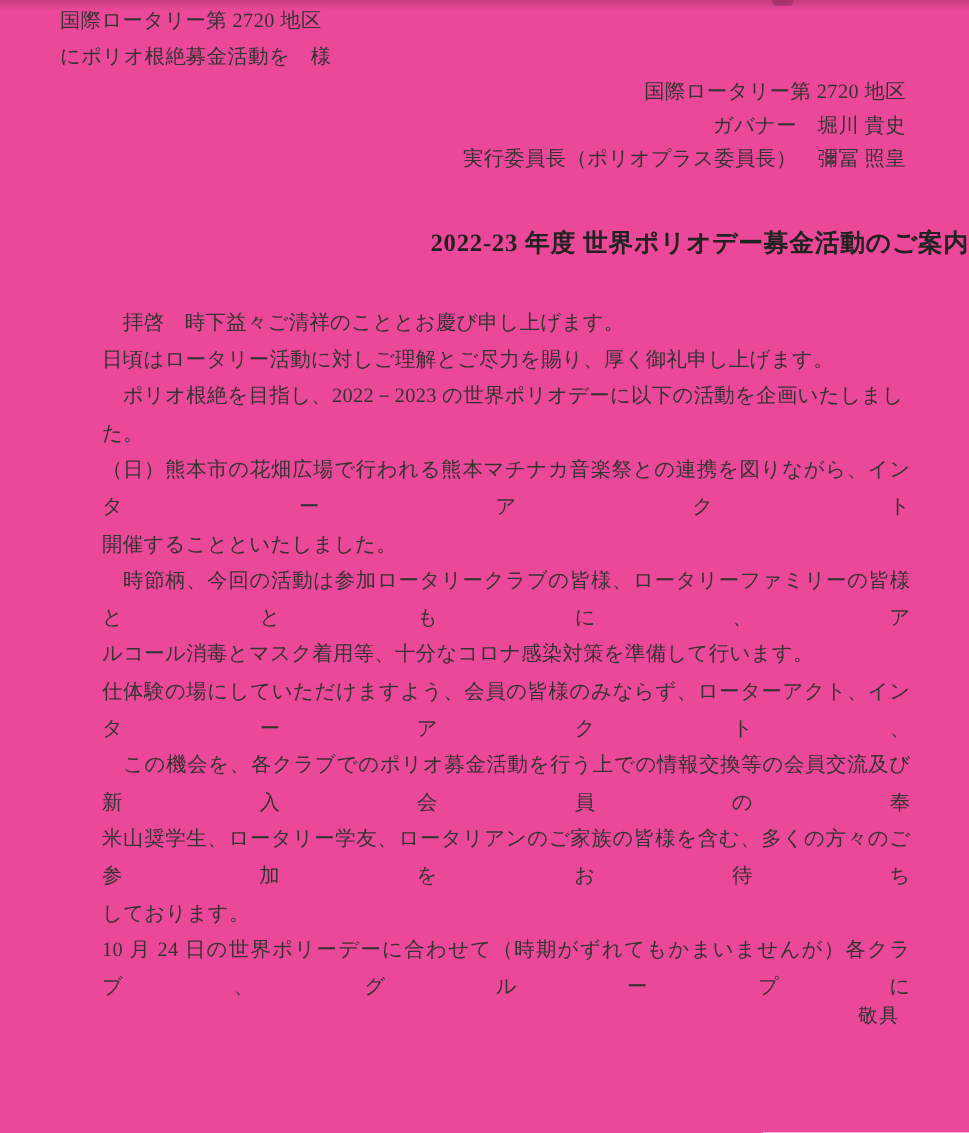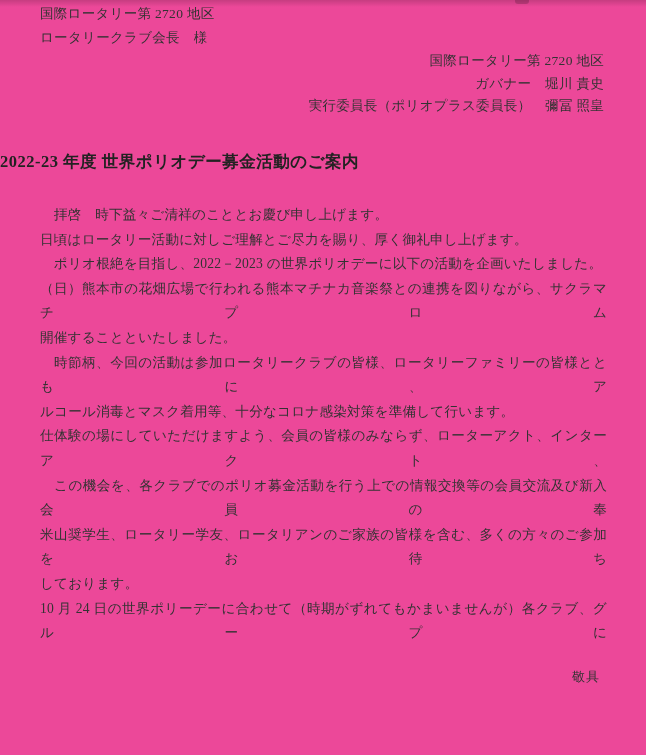--- a/index.html
+++ b/index.html
@@ -50,37 +50,38 @@
     font-size: 13.5px;
     line-height: 22.5px;
     letter-spacing: 0.3px;
   }
   .doc-title {
     position: absolute;
     left: 0;
     right: 0;
     top: 151px;
     margin: 0;
-    text-align: left;
+    text-align: right;
     font-size: 16.5px;
     font-weight: bold;
     letter-spacing: 0.5px;
     color: #222222;
   }
   .body-text {
     position: absolute;
     left: 40px;
     top: 203px;
     width: 567px;
     font-size: 13.6px;
     line-height: 24.6px;
     letter-spacing: 0.2px;
   }
   .body-text .line {
     white-space: pre-wrap;
+    margin-left: 28px;
   }
   .body-text .line.fill {
     text-align: justify;
     text-align-last: justify;
   }
   .closing-word {
     position: absolute;
     right: 46px;
     top: 668px;
     font-size: 13px;
@@ -90,36 +91,36 @@
 </style>
 </head>
 <body>
 
 <div class="page">
   <div class="page-edge"></div>
   <div class="page-edge-notch"></div>
 
   <div class="recipient-block">
       <div class="line">国際ロータリー第 2720 地区</div>
-      <div class="line">ロータリークラブ会長　様</div>
+      <div class="line">にポリオ根絶募金活動を　様</div>
     </div>
 
   <div class="sender-block">
       <div class="line">国際ロータリー第 2720 地区</div>
       <div class="line">ガバナー　堀川 貴史</div>
       <div class="line">実行委員長（ポリオプラス委員長）　彌冨 照皇</div>
     </div>
 
   <h1 class="doc-title">2022-23 年度 世界ポリオデー募金活動のご案内</h1>
 
   <div class="body-text">
       <div class="line">　拝啓　時下益々ご清祥のこととお慶び申し上げます。</div>
       <div class="line">日頃はロータリー活動に対しご理解とご尽力を賜り、厚く御礼申し上げます。</div>
       <div class="line">　ポリオ根絶を目指し、2022－2023 の世界ポリオデーに以下の活動を企画いたしました。</div>
-      <div class="line fill">（日）熊本市の花畑広場で行われる熊本マチナカ音楽祭との連携を図りながら、サクラマチプロム</div>
+      <div class="line fill">（日）熊本市の花畑広場で行われる熊本マチナカ音楽祭との連携を図りながら、インターアクト</div>
       <div class="line">開催することといたしました。</div>
       <div class="line fill">　時節柄、今回の活動は参加ロータリークラブの皆様、ロータリーファミリーの皆様とともに、ア</div>
       <div class="line">ルコール消毒とマスク着用等、十分なコロナ感染対策を準備して行います。</div>
       <div class="line fill">仕体験の場にしていただけますよう、会員の皆様のみならず、ローターアクト、インターアクト、</div>
       <div class="line fill">　この機会を、各クラブでのポリオ募金活動を行う上での情報交換等の会員交流及び新入会員の奉</div>
       <div class="line fill">米山奨学生、ロータリー学友、ロータリアンのご家族の皆様を含む、多くの方々のご参加をお待ち</div>
       <div class="line">しております。</div>
       <div class="line fill">10 月 24 日の世界ポリーデーに合わせて（時期がずれてもかまいませんが）各クラブ、グループに</div>
     </div>
 

